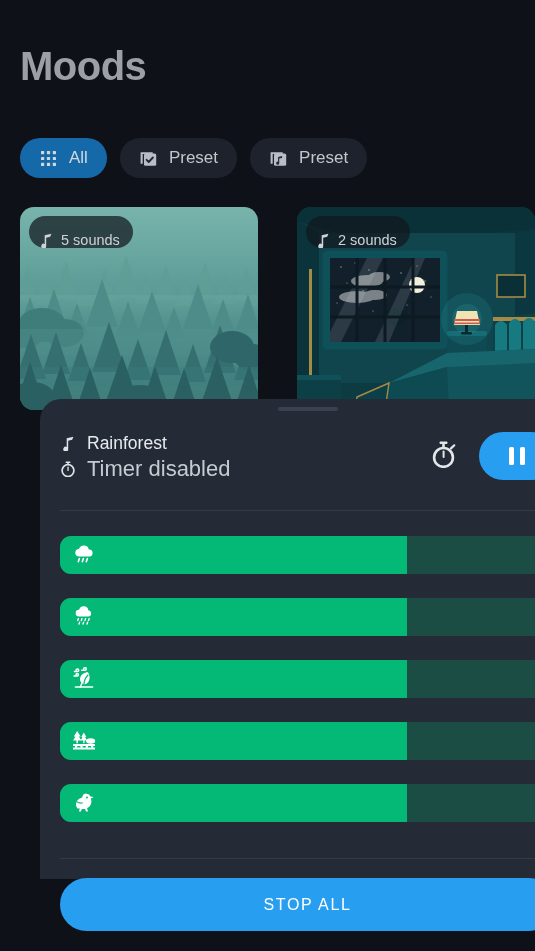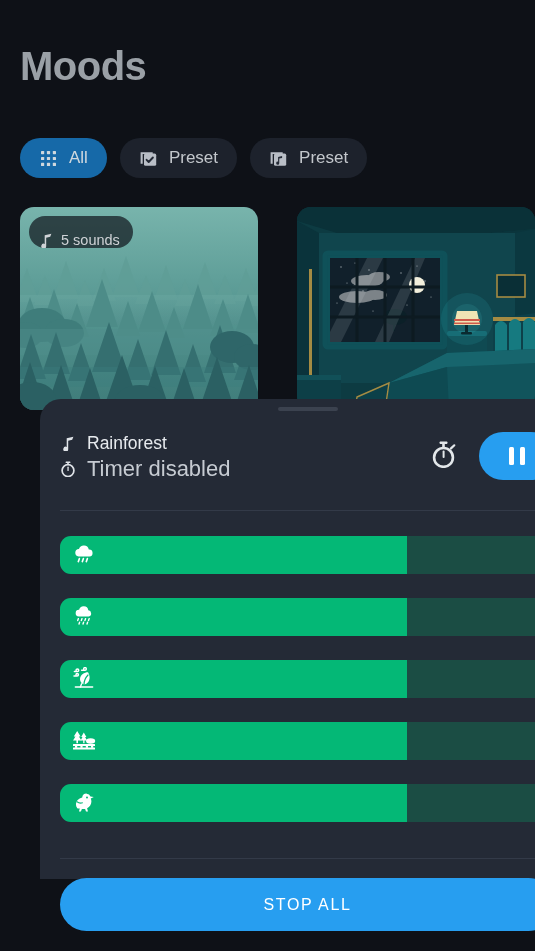--- a/index.html
+++ b/index.html
@@ -298,20 +298,28 @@
         <path d="M92 176 L150 146 L238 142 L238 203 L88 203 Z" fill="#11545c"></path>
         <path d="M92 176 L150 146 L238 142 L238 156 L150 160 Z" fill="#17656d"></path>
         <path d="M88 203 L92 176 L150 160 L152 203 Z" fill="#0e4a52"></path>
         <path d="M60 190 L92 176 L88 203 L58 203 Z" fill="#0c4049" stroke="#a58b43" stroke-width="1.4"></path>
 
         <rect x="0" y="168" width="44" height="35" fill="#0d3f47"></rect>
         <rect x="0" y="168" width="44" height="5" fill="#115058"></rect>
 
         <rect x="0" y="196" width="60" height="7" fill="#09303a"></rect>
       </svg>
+      <div class="badge">
+        <span class="note">
+          <svg width="13" height="15" viewBox="0 0 13 15">
+            <path d="M11.4 0.7L4.7 2.3v8.6a2.45 2.45 0 1 0 1.5 2.26V4.7l4.0-0.95z" fill="#cfd2d6"></path>
+          </svg>
+        </span>
+        <span class="btxt">2 sounds</span>
+      </div>
     </div>
   </div>
 
   <div class="sheet">
 
     <div class="handle"></div>
 
     <div class="now">
       <div class="now-info">
 

